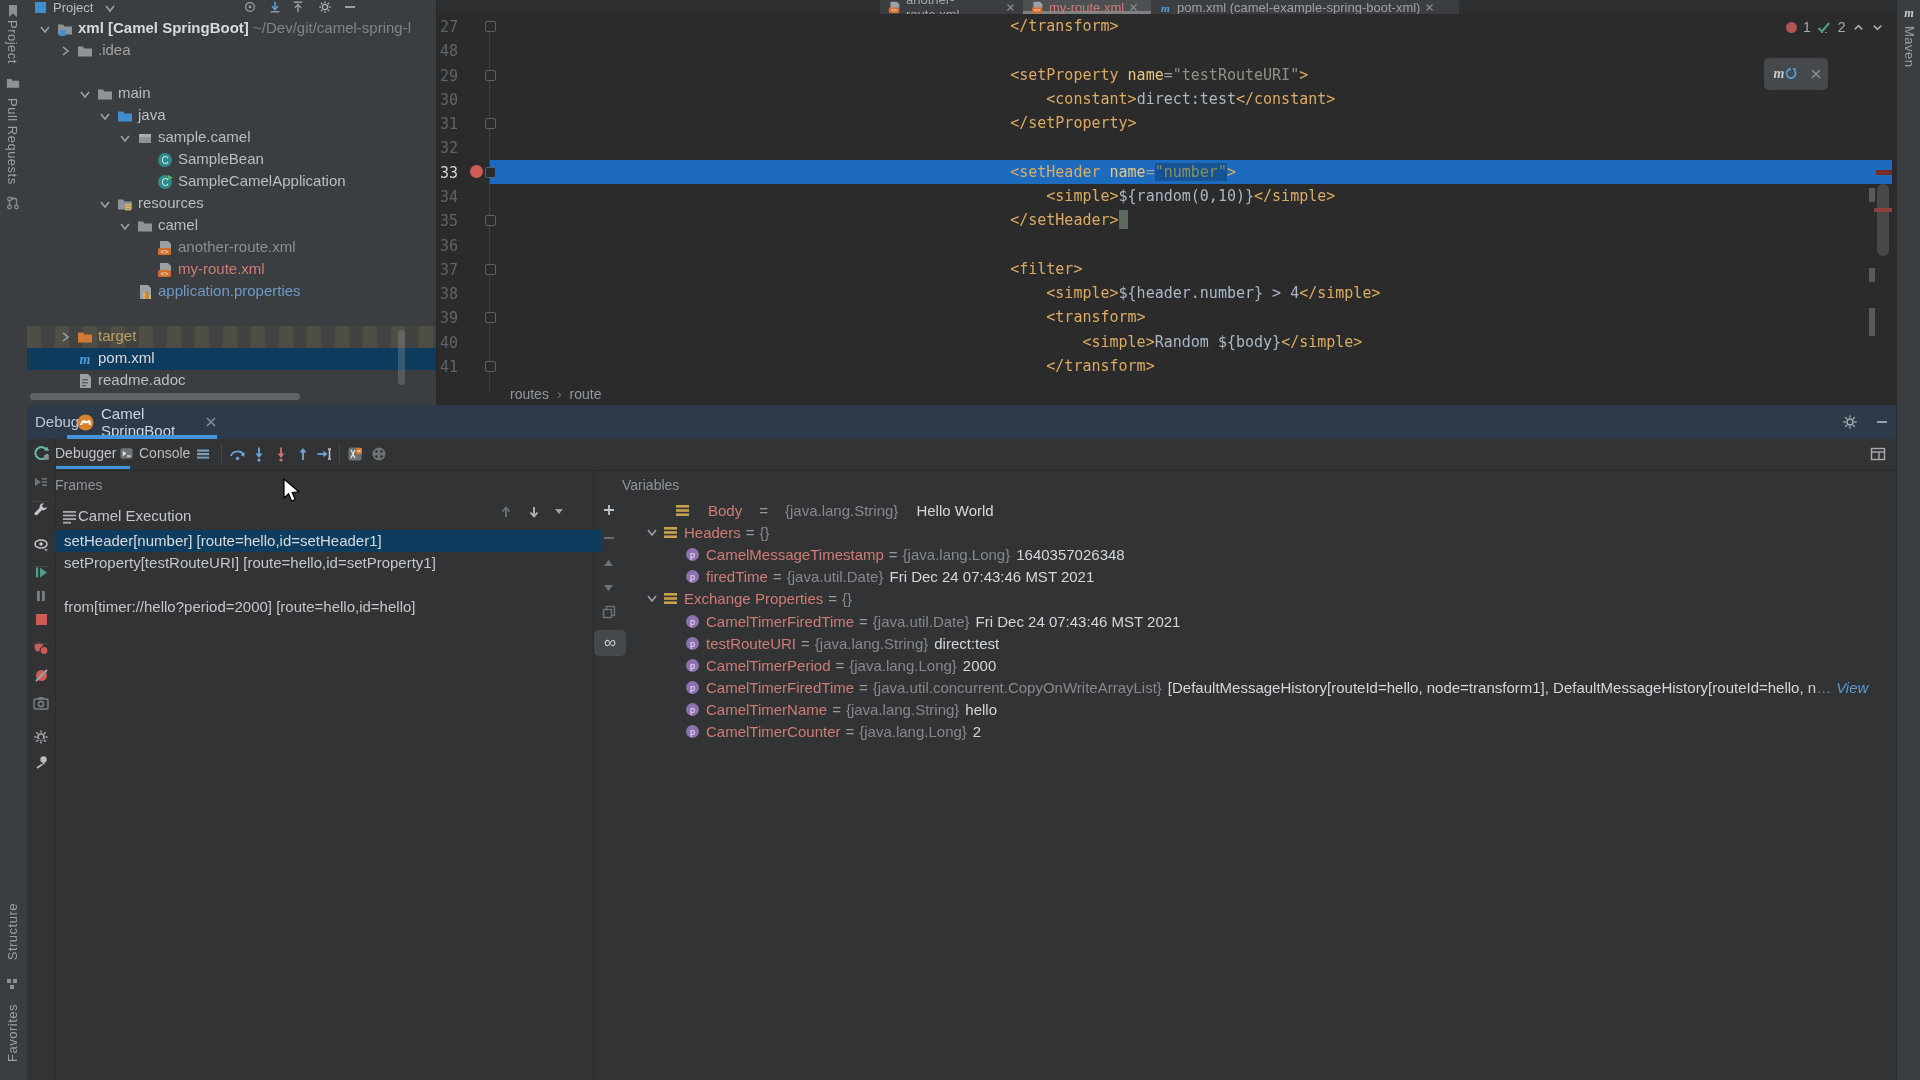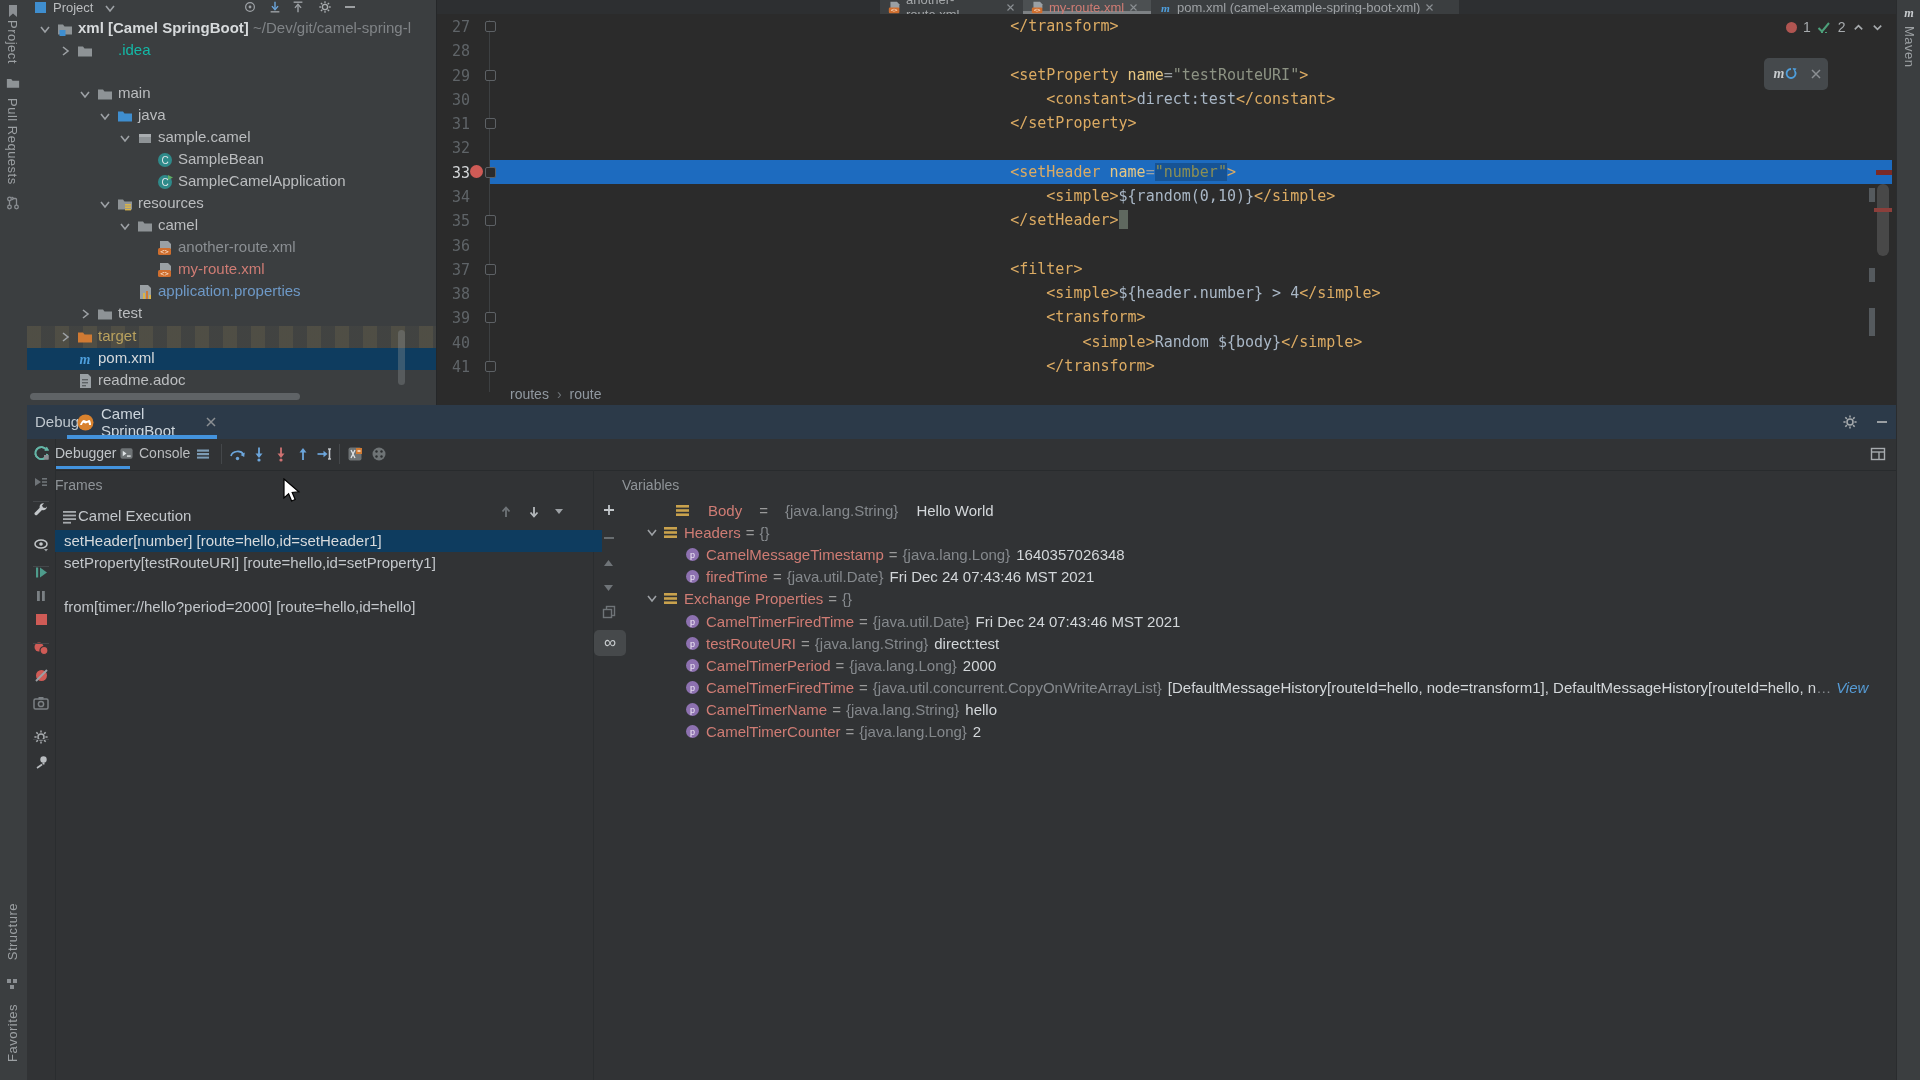--- a/index.html
+++ b/index.html
@@ -17,21 +17,21 @@
   
   #project-header{left:27px;top:0;width:410px;height:15px;background:#3b3e40;}
   
   #tab-strip{left:437px;top:0;width:1459px;height:14px;background:#2d2f31;overflow:hidden;}
   .ed-tab{position:absolute;top:0;height:14px;display:flex;align-items:center;gap:5px;padding:0 8px;font-size:13px;}
   
   #project-tree{left:27px;top:15px;width:410px;height:390px;background:#3b3e40;overflow:hidden;}
   .tree-row{position:absolute;left:0;width:410px;height:22px;display:flex;align-items:center;font-size:15px;color:#bbbdbf;}
   
   #editor{left:437px;top:14px;width:1459px;height:391px;background:#2b2b2b;overflow:hidden;}
-  .gut-num{position:absolute;width:30px;text-align:right;font:15px "DejaVu Sans Mono",monospace;color:#5f6468;}
+  .gut-num{position:absolute;width:30px;font:15px "DejaVu Sans Mono",monospace;color:#5f6468;}
   .code-line{position:absolute;left:519px;height:24px;font:15px/24px "DejaVu Sans Mono",monospace;white-space:pre;}
   .tk-tg{color:#dcab63;} .tk-at{color:#e6c682;} .tk-st{color:#8d9384;}
   .tk-sd{color:#8b8f55;background:rgba(0,0,0,.22);} .tk-tx{color:#a9b7c6;} .tk-pu{color:#9aa0a5;}
   .fold-box{position:absolute;width:9px;height:9px;border:1px solid #5d6165;border-radius:2px;background:#2b2b2b;}
   
   #debug{left:27px;top:405px;width:1869px;height:675px;background:#313335;}
   #debug-header{position:absolute;left:0;top:0;width:1869px;height:34px;background:#2c3a49;}
   #debug-toolbar{position:absolute;left:0;top:34px;width:1869px;height:31px;background:#313335;border-bottom:1px solid #282b2d;}
   .panel-hdr{position:absolute;top:72px;font-size:14px;color:#8f9498;}
   .frame-row{position:absolute;left:28px;width:538px;height:22px;line-height:22px;font-size:15px;color:#c3c7cb;
@@ -192,21 +192,21 @@
         <span style="position: absolute; left: 31px; top: 4px;">
           <svg width="14" height="14" viewBox="0 0 14 14">
             <polyline points="5,3 10,7 5,11" fill="none" stroke="#9da1a5" stroke-width="1.6"></polyline>
           </svg>
         </span>
         <span style="position: absolute; left: 50px; top: 3px;">
           <svg width="16" height="16" viewBox="0 0 16 16">
             <path d="M1 3.5h5l1.5 2H15v8H1z" fill="#8e9396"></path>
           </svg>
         </span>
-        <span style="position: absolute; left: 71px; top: 1px; color: #14b8a6; margin-left: 20px;">.idea</span>
+        <span style="position: absolute; left: 71px; top: 1px; color: #a3a3a3;">.idea</span>
       </div>
       <div class="tree-row" style="top: 68px;">
         <span style="position: absolute; left: 51px; top: 4px;">
           <svg width="14" height="14" viewBox="0 0 14 14">
             <polyline points="3,5 7,10 11,5" fill="none" stroke="#9da1a5" stroke-width="1.6"></polyline>
           </svg>
         </span>
         <span style="position: absolute; left: 70px; top: 3px;">
           <svg width="16" height="16" viewBox="0 0 16 16">
             <path d="M1 3.5h5l1.5 2H15v8H1z" fill="#8e9396"></path>
@@ -312,33 +312,20 @@
       <div class="tree-row" style="top: 266px;">
         <span style="position: absolute; left: 110px; top: 3px;">
           <svg width="16" height="16" viewBox="0 0 16 16">
             <path d="M3 1h8l3 3v11H3z" fill="#9aa0a4"></path>
             <rect x="6" y="9" width="2" height="6" fill="#d9b44a"></rect>
             <rect x="9" y="7" width="2" height="8" fill="#d07a33"></rect>
             <rect x="12" y="11" width="2" height="4" fill="#d9b44a"></rect>
           </svg>
         </span>
         <span style="position: absolute; left: 131px; top: 1px; color: rgb(110, 153, 199);">application.properties</span>
-      </div>
-      <div class="tree-row" style="top: 288px;">
-        <span style="position: absolute; left: 51px; top: 4px;">
-          <svg width="14" height="14" viewBox="0 0 14 14">
-            <polyline points="5,3 10,7 5,11" fill="none" stroke="#9da1a5" stroke-width="1.6"></polyline>
-          </svg>
-        </span>
-        <span style="position: absolute; left: 70px; top: 3px;">
-          <svg width="16" height="16" viewBox="0 0 16 16">
-            <path d="M1 3.5h5l1.5 2H15v8H1z" fill="#8e9396"></path>
-          </svg>
-        </span>
-        <span style="position: absolute; left: 91px; top: 1px;">test</span>
       </div>
       <div class="tree-row" style="top: 311px; background: repeating-linear-gradient(90deg, rgba(185, 161, 94, 0.16) 0px, rgba(185, 161, 94, 0.16) 14px, rgba(185, 161, 94, 0.05) 14px, rgba(185, 161, 94, 0.05) 28px);">
         <span style="position: absolute; left: 31px; top: 4px;">
           <svg width="14" height="14" viewBox="0 0 14 14">
             <polyline points="5,3 10,7 5,11" fill="none" stroke="#9da1a5" stroke-width="1.6"></polyline>
           </svg>
         </span>
         <span style="position: absolute; left: 50px; top: 3px;">
           <svg width="16" height="16" viewBox="0 0 16 16">
             <path d="M1 3.5h5l1.5 2H15v8H1z" fill="#d07a33"></path>
@@ -368,21 +355,21 @@
       <div style="position: absolute; left: 3px; top: 378px; width: 270px; height: 7px; border-radius: 4px; background: rgba(140, 145, 148, 0.45);"></div>
       <div style="position: absolute; left: 371px; top: 315px; width: 7px; height: 55px; border-radius: 4px; background: rgba(140, 145, 148, 0.35);"></div>
     </div>
   <div class="abs" style="left:436px;top:0;width:1px;height:405px;background:#252729"></div>
   <div id="editor" class="abs">
       <div style="position: absolute; left: 53px; top: 146px; width: 1402px; height: 24px; background: rgb(29, 107, 191);"></div>
       <div style="position: absolute; left: 52px; top: 6px; width: 1px; height: 372px; background: rgb(61, 64, 66);"></div>
       <div class="gut-num" style="left: 3px; top: 4px;">27</div>
       <div class="fold-box" style="position: absolute; left: 48px; top: 7px;"></div>
       <div class="code-line" style="top: 0px;">      <span class="tk-tg">&lt;/transform&gt;</span></div>
-      <div class="gut-num" style="left: 3px; top: 28px;">28</div>
+      <div class="gut-num" style="left: 3px; top: 28px;">48</div>
       <div class="code-line" style="top: 24px;"></div>
       <div class="gut-num" style="left: 3px; top: 53px;">29</div>
       <div class="fold-box" style="position: absolute; left: 48px; top: 56px;"></div>
       <div class="code-line" style="top: 49px;">      <span class="tk-tg">&lt;setProperty</span><span class="tk-at"> name</span><span class="tk-pu">=</span><span class="tk-st">"testRouteURI"</span><span class="tk-tg">&gt;</span></div>
       <div class="gut-num" style="left: 3px; top: 77px;">30</div>
       <div class="code-line" style="top: 73px;">          <span class="tk-tg">&lt;constant&gt;</span><span class="tk-tx">direct:test</span><span class="tk-tg">&lt;/constant&gt;</span></div>
       <div class="gut-num" style="left: 3px; top: 101px;">31</div>
       <div class="fold-box" style="position: absolute; left: 48px; top: 104px;"></div>
       <div class="code-line" style="top: 97px;">      <span class="tk-tg">&lt;/setProperty&gt;</span></div>
       <div class="gut-num" style="left: 3px; top: 125px;">32</div>

